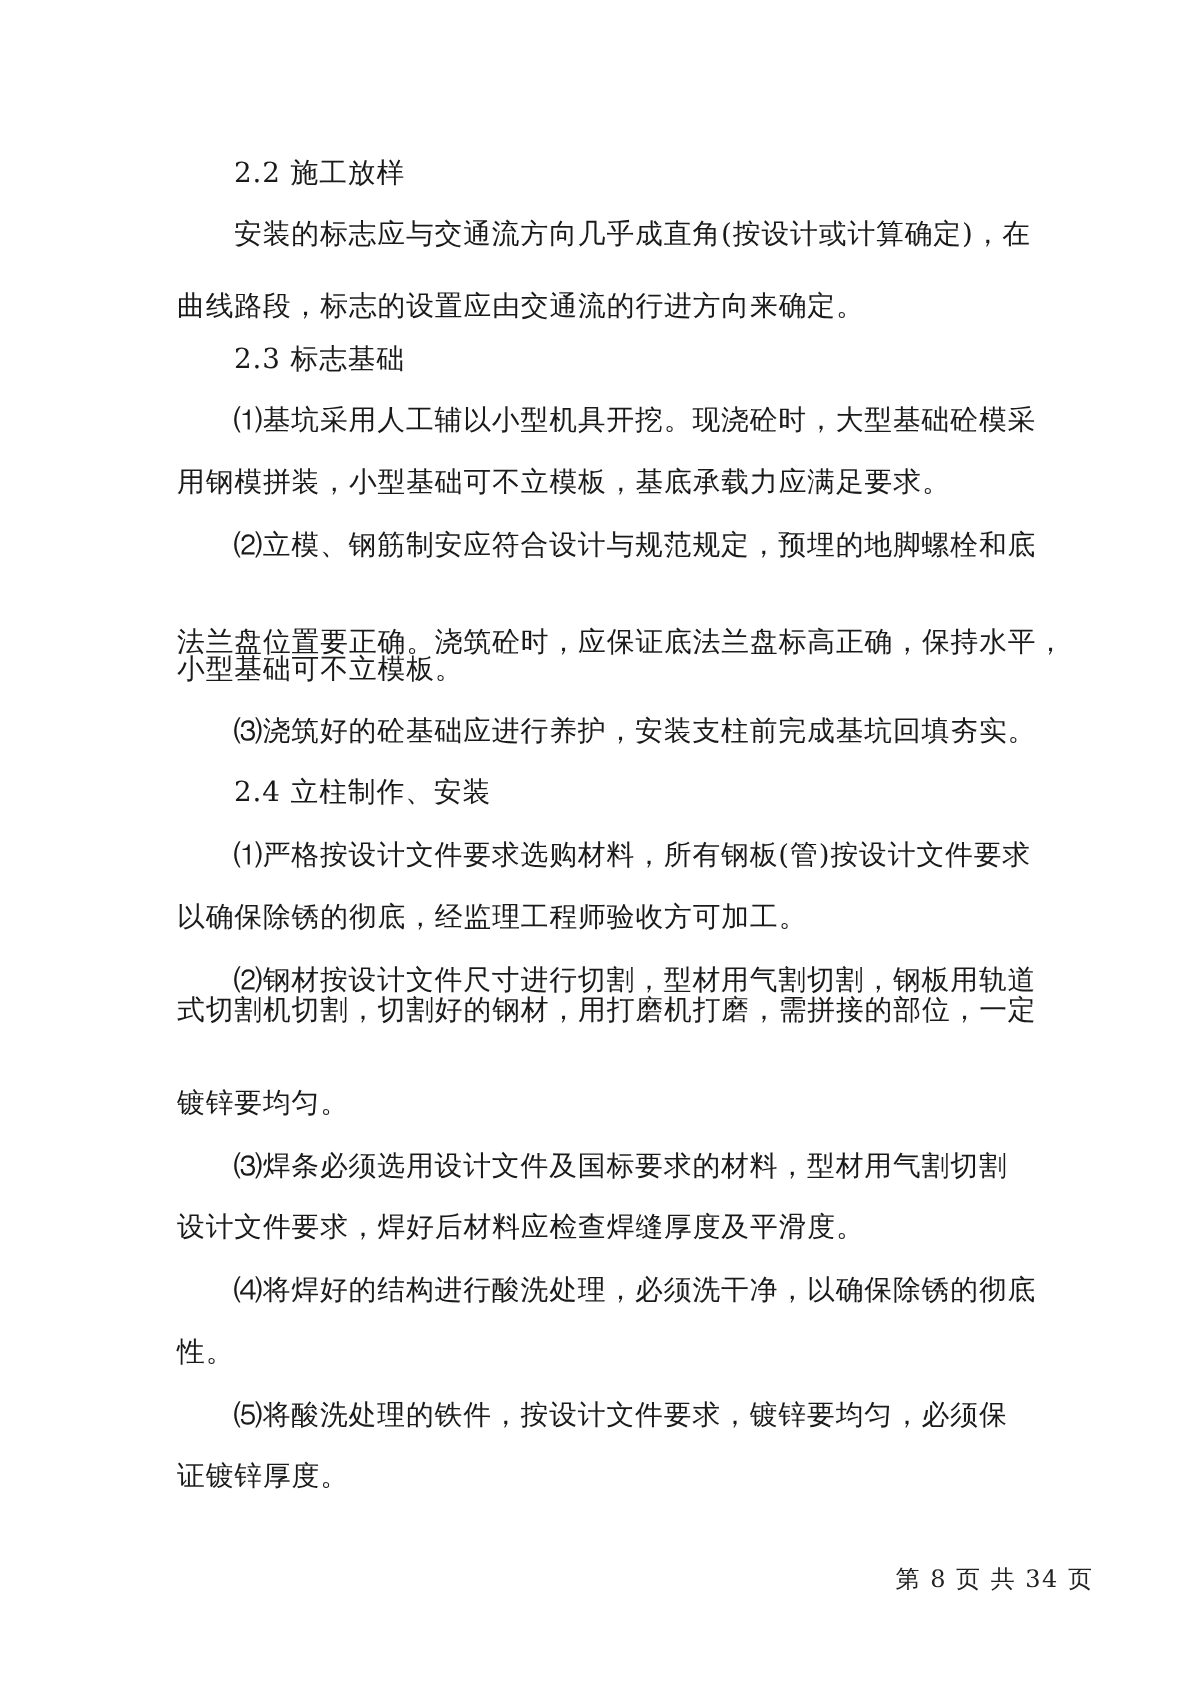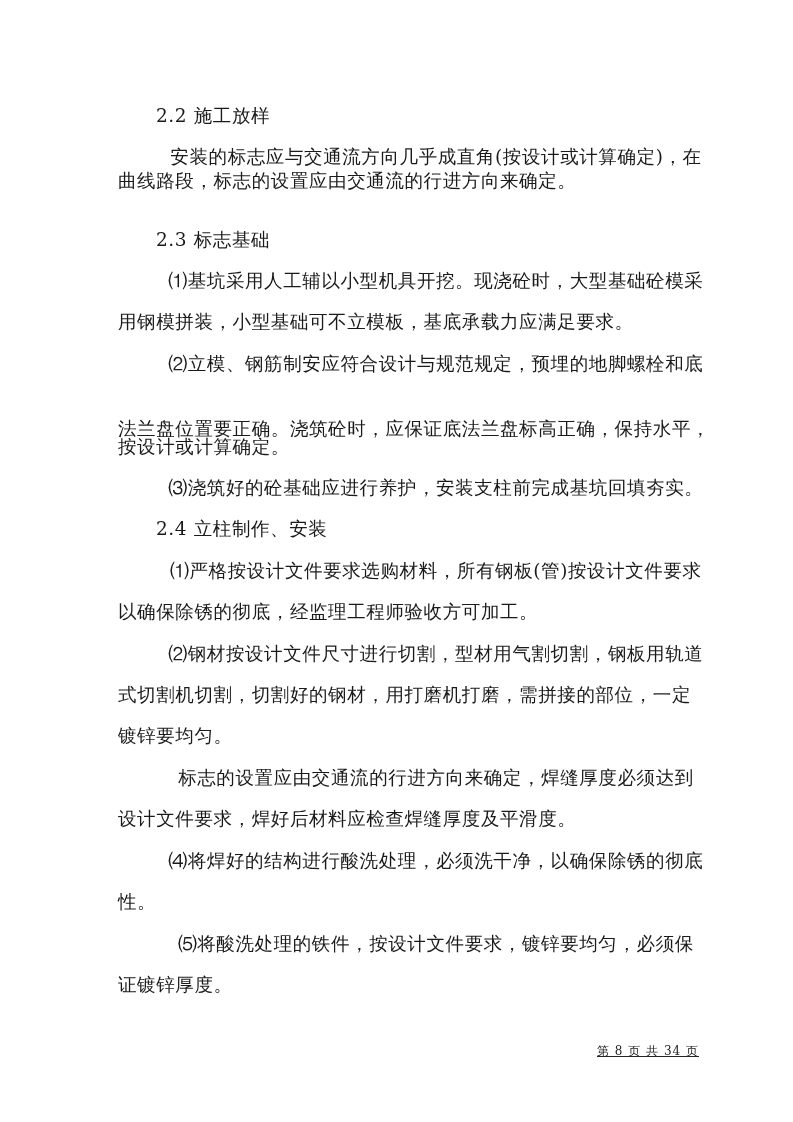--- a/index.html
+++ b/index.html
@@ -2,46 +2,46 @@
 <html><head>
 <meta charset="utf-8">
 <style>
   html, body { margin: 0; padding: 0; background: #ffffff; }
   body { width: 793px; height: 1122px; position: relative; overflow: hidden;
          font-family: "DejaVu Serif", "Liberation Serif", serif; color: #1a1a1a; }
   .page { position: absolute; left: 0; top: 0; width: 793px; height: 1122px; }
   .line { position: absolute; left: 118px; width: 560px; font-size: 18.5px; line-height: 24px;
           white-space: nowrap; letter-spacing: 0.6px; }
   .heading { left: 156px; }
-  .indent { left: 156px; text-align: center; }
-  .footer { position: absolute; left: 597px; top: 1043px; font-size: 12px; letter-spacing: 1px; color: #222; white-space: nowrap; text-decoration: underline; }
+  .indent { left: 156px; }
+  .footer { position: absolute; left: 597px; top: 1043px; font-size: 16px; letter-spacing: 1px; color: #222; white-space: nowrap; }
 </style>
 </head>
 <body>
 
 <div class="page">
   <div class="line heading" style="top:104px">2.2 施工放样</div>
   <div class="line indent" style="top:145px">安装的标志应与交通流方向几乎成直角(按设计或计算确定)，在</div>
-  <div class="line" style="top:169px">曲线路段，标志的设置应由交通流的行进方向来确定。</div>
+  <div class="line" style="top:193px">曲线路段，标志的设置应由交通流的行进方向来确定。</div>
 
   <div class="line heading" style="top:228px">2.3 标志基础</div>
   <div class="line indent" style="top:269px">⑴基坑采用人工辅以小型机具开挖。现浇砼时，大型基础砼模采</div>
   <div class="line" style="top:310px">用钢模拼装，小型基础可不立模板，基底承载力应满足要求。</div>
   <div class="line indent" style="top:352px">⑵立模、钢筋制安应符合设计与规范规定，预埋的地脚螺栓和底</div>
   <div class="line" style="top:417px">法兰盘位置要正确。浇筑砼时，应保证底法兰盘标高正确，保持水平，</div>
-  <div class="line" style="top:435px">按设计或计算确定。</div>
+  <div class="line" style="top:435px">小型基础可不立模板。</div>
   <div class="line indent" style="top:476px">⑶浇筑好的砼基础应进行养护，安装支柱前完成基坑回填夯实。</div>
 
   <div class="line heading" style="top:517px">2.4 立柱制作、安装</div>
   <div class="line indent" style="top:559px">⑴严格按设计文件要求选购材料，所有钢板(管)按设计文件要求</div>
   <div class="line" style="top:600px">以确保除锈的彻底，经监理工程师验收方可加工。</div>
   <div class="line indent" style="top:642px">⑵钢材按设计文件尺寸进行切割，型材用气割切割，钢板用轨道</div>
-  <div class="line" style="top:683px">式切割机切割，切割好的钢材，用打磨机打磨，需拼接的部位，一定</div>
+  <div class="line" style="top:662px">式切割机切割，切割好的钢材，用打磨机打磨，需拼接的部位，一定</div>
   <div class="line" style="top:724px">镀锌要均匀。</div>
-  <div class="line indent" style="top:766px">标志的设置应由交通流的行进方向来确定，焊缝厚度必须达到</div>
+  <div class="line indent" style="top:766px">⑶焊条必须选用设计文件及国标要求的材料，型材用气割切割</div>
   <div class="line" style="top:807px">设计文件要求，焊好后材料应检查焊缝厚度及平滑度。</div>
   <div class="line indent" style="top:849px">⑷将焊好的结构进行酸洗处理，必须洗干净，以确保除锈的彻底</div>
   <div class="line" style="top:890px">性。</div>
   <div class="line indent" style="top:932px">⑸将酸洗处理的铁件，按设计文件要求，镀锌要均匀，必须保</div>
   <div class="line" style="top:973px">证镀锌厚度。</div>
 
   <div class="footer">第 8 页 共 34 页</div>
 </div>
 
 </body></html>

